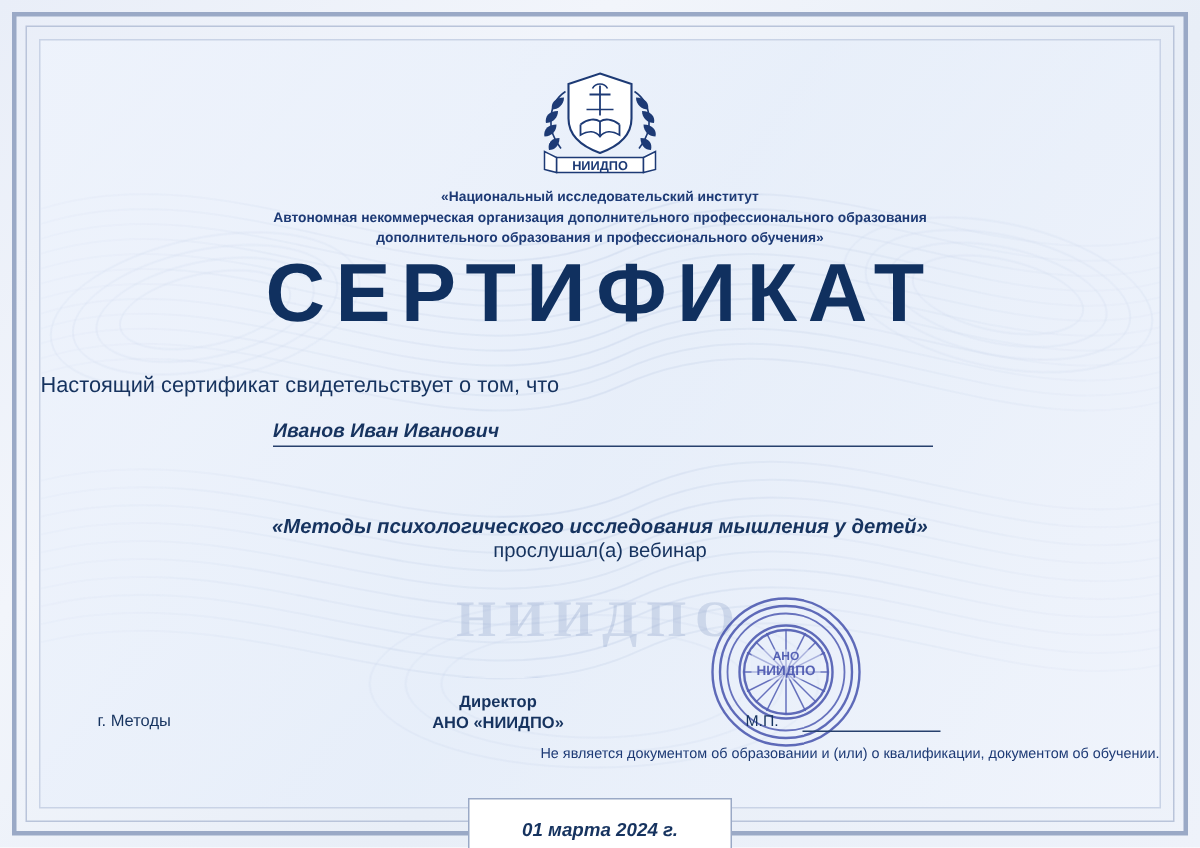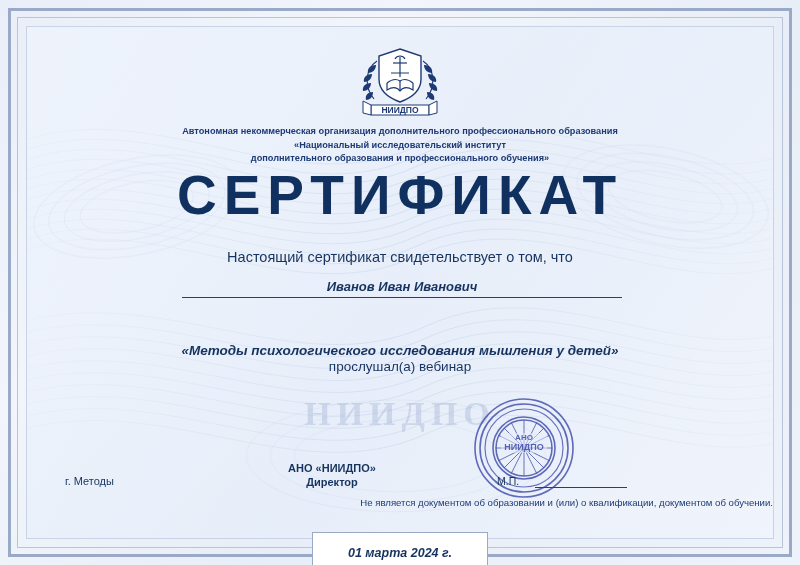--- a/index.html
+++ b/index.html
@@ -118,31 +118,31 @@
     font-size: 55px;
     font-weight: bold;
     letter-spacing: 7px;
     font-family: "Liberation Sans", sans-serif;
   }
 
   .subtitle {
     position: absolute;
     top: 222px;
     left: 0; right: 0;
-    text-align: center;
+    text-align: left;
     color: #16335f;
     font-size: 14.5px;
   }
 
   .name-block {
     position: absolute;
     top: 252px;
     left: 155px;
     width: 440px;
-    text-align: center;
+    text-align: left;
   }
   .name-text {
     color: #16335f;
     font-size: 13px;
     font-weight: bold;
     font-style: italic;
     padding-bottom: 3px;
   }
   .name-rule {
     height: 1px;
@@ -351,22 +351,22 @@
           <g>
             <path d="M14,62 L72,62 L72,72 L14,72 Z" fill="#ffffff" stroke="#1d3a75" stroke-width="1"></path>
             <path d="M14,62 L6,58 L6,70 L14,72 Z" fill="#ffffff" stroke="#1d3a75" stroke-width="1"></path>
             <path d="M72,62 L80,58 L80,70 L72,72 Z" fill="#ffffff" stroke="#1d3a75" stroke-width="1"></path>
             <text x="43" y="70" text-anchor="middle" font-family="Liberation Sans, sans-serif" font-size="8.5" font-weight="bold" fill="#1d3a75">НИИДПО</text>
           </g>
         </svg>
       </div>
 
       <div class="org-lines">
+        <div>«Национальный исследовательский институт</div>
         <div>Автономная некоммерческая организация дополнительного профессионального образования</div>
-        <div>«Национальный исследовательский институт</div>
         <div>дополнительного образования и профессионального обучения»</div>
       </div>
 
       <div class="title">СЕРТИФИКАТ</div>
 
       <div class="subtitle">Настоящий сертификат свидетельствует о том, что</div>
 
       <div class="name-block">
         <div class="name-text">Иванов Иван Иванович</div>
         <div class="name-rule"></div>
@@ -399,22 +399,22 @@
         </g>
         <g fill="none" stroke="#3a47a8" stroke-width="1.2" opacity="0.85">
           <path d="M14,53 A39,39 0 0,1 92,53"></path>
           <path d="M14,53 A39,39 0 0,0 92,53"></path>
         </g>
       </svg>
 
       <div class="city">г. Методы</div>
 
       <div class="director">
+        <div>Директор</div>
         <div>АНО «НИИДПО»</div>
-        <div>Директор</div>
       </div>
 
       <div class="mp">М.П.</div>
       <div class="mp-rule"></div>
 
       <div class="disclaimer">Не является документом об образовании и (или) о квалификации, документом об обучении.</div>
 
     </div>
   </div>
 

